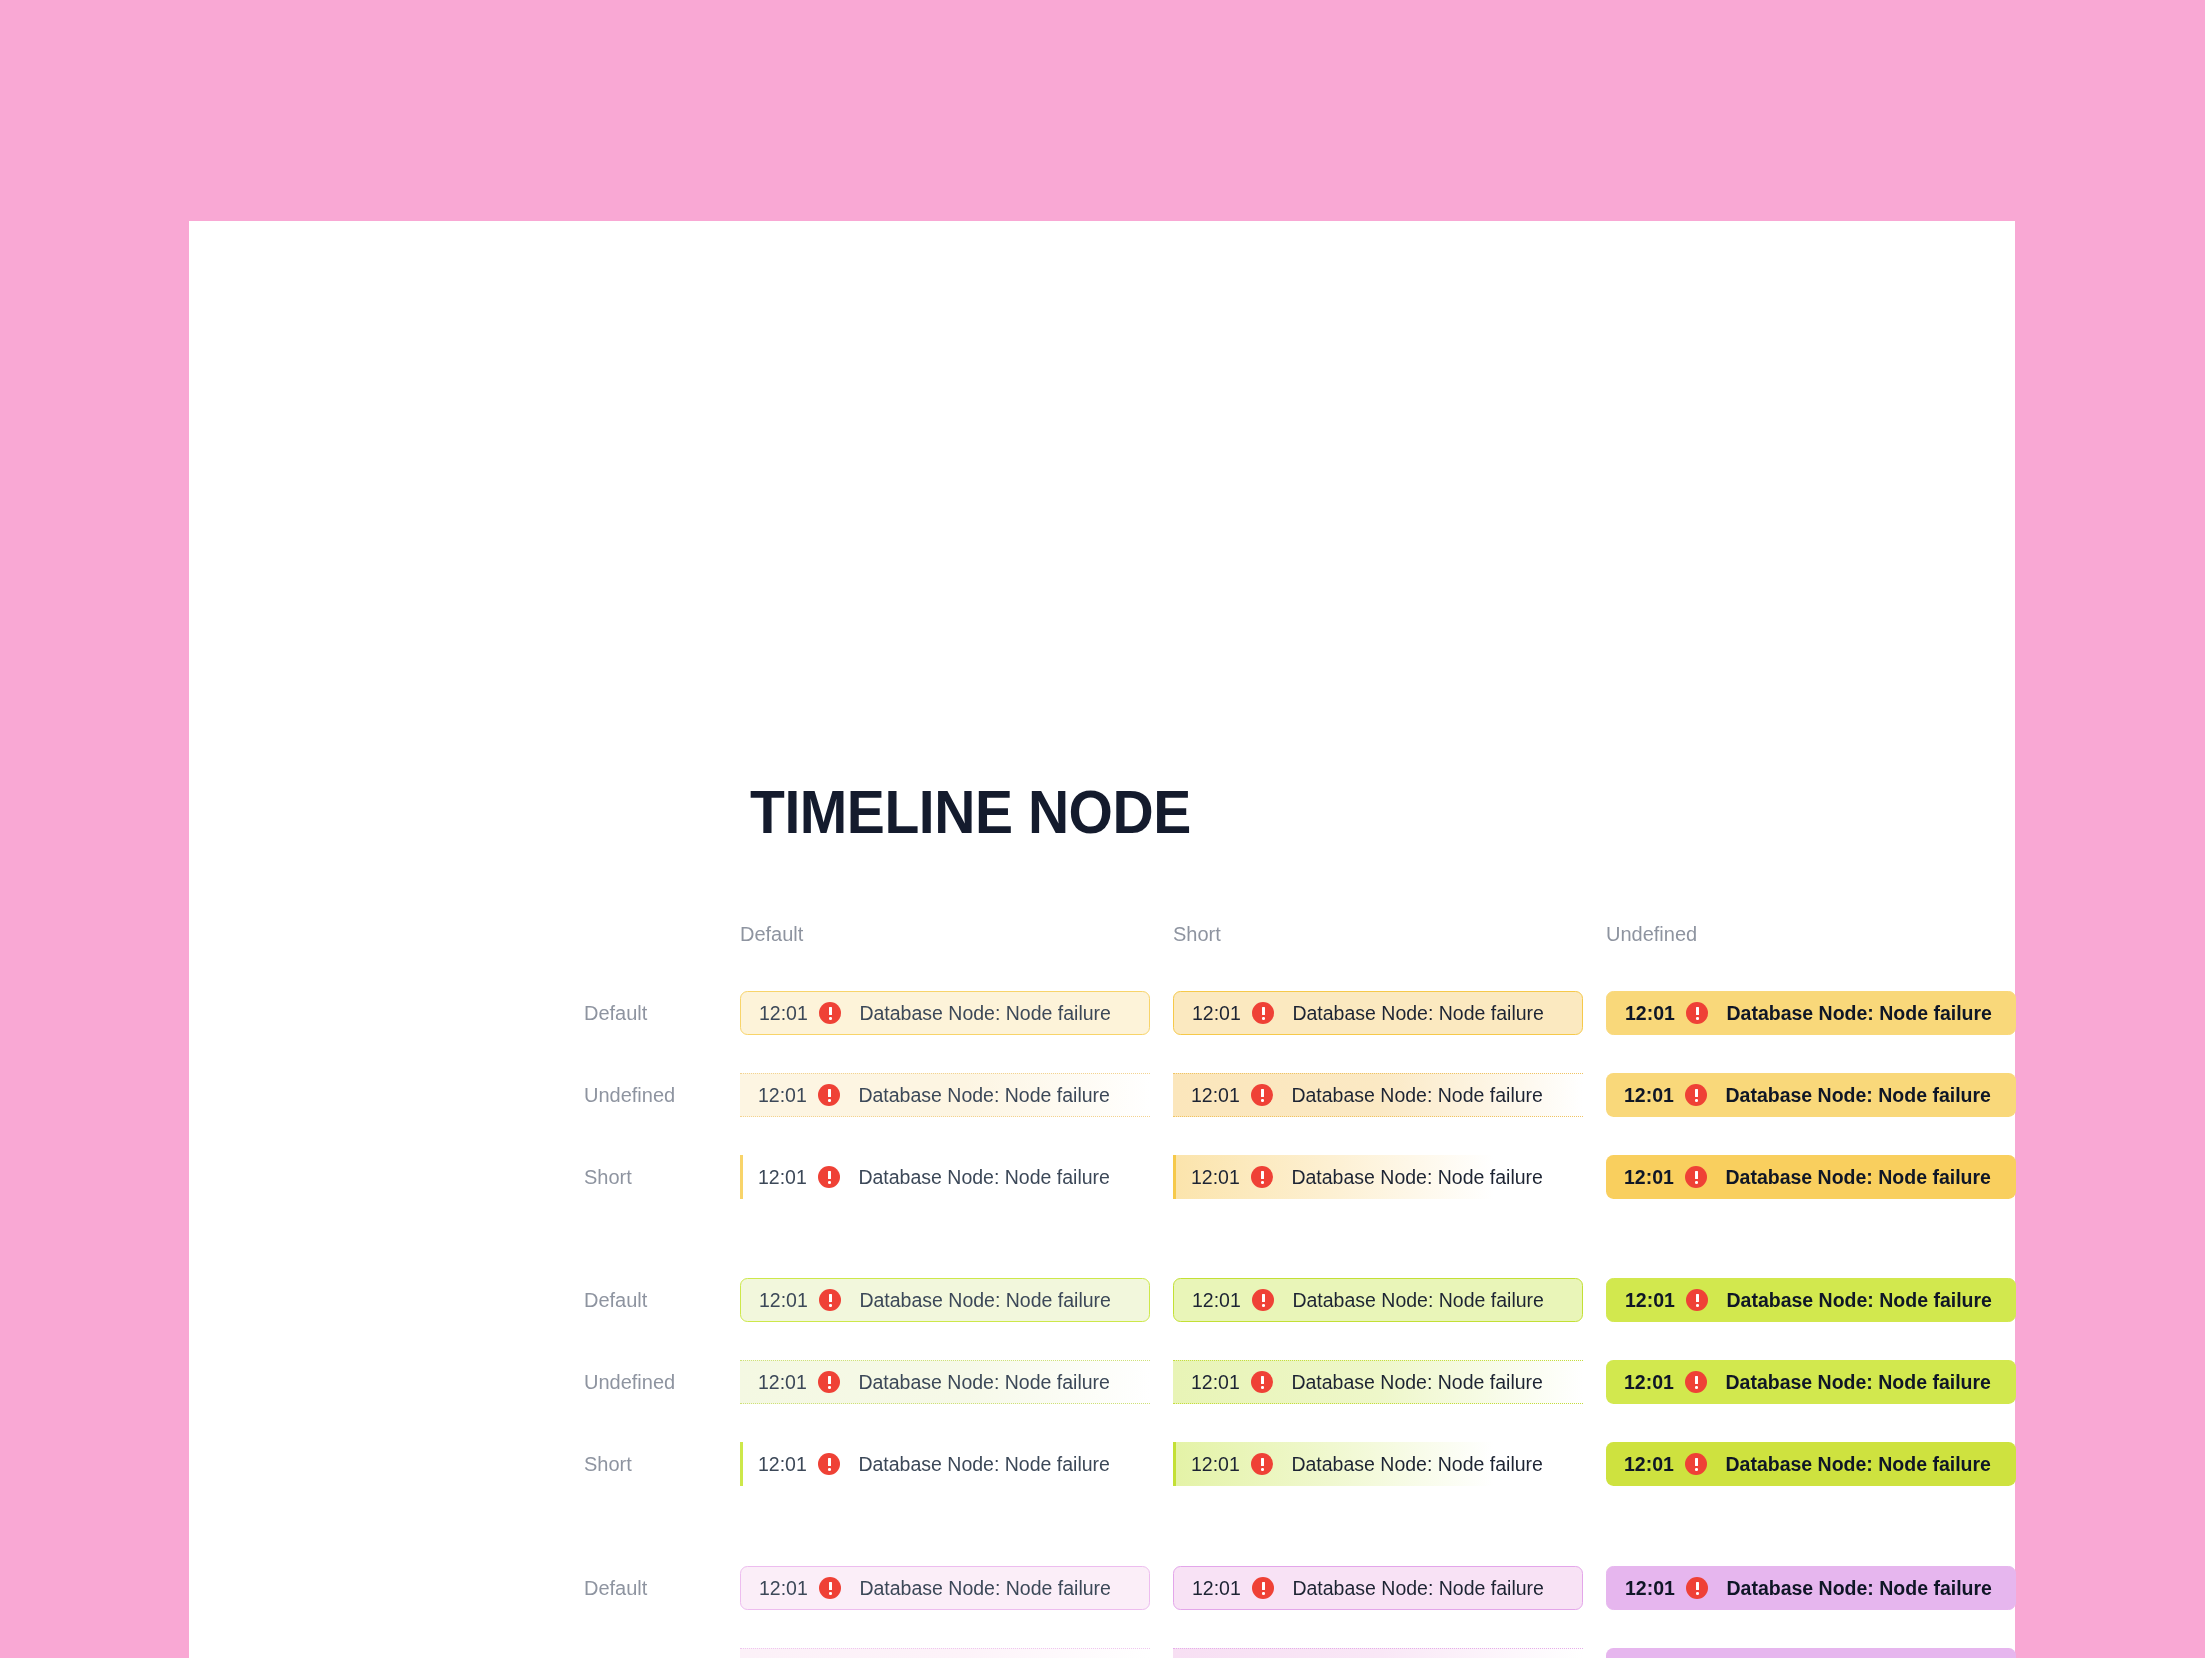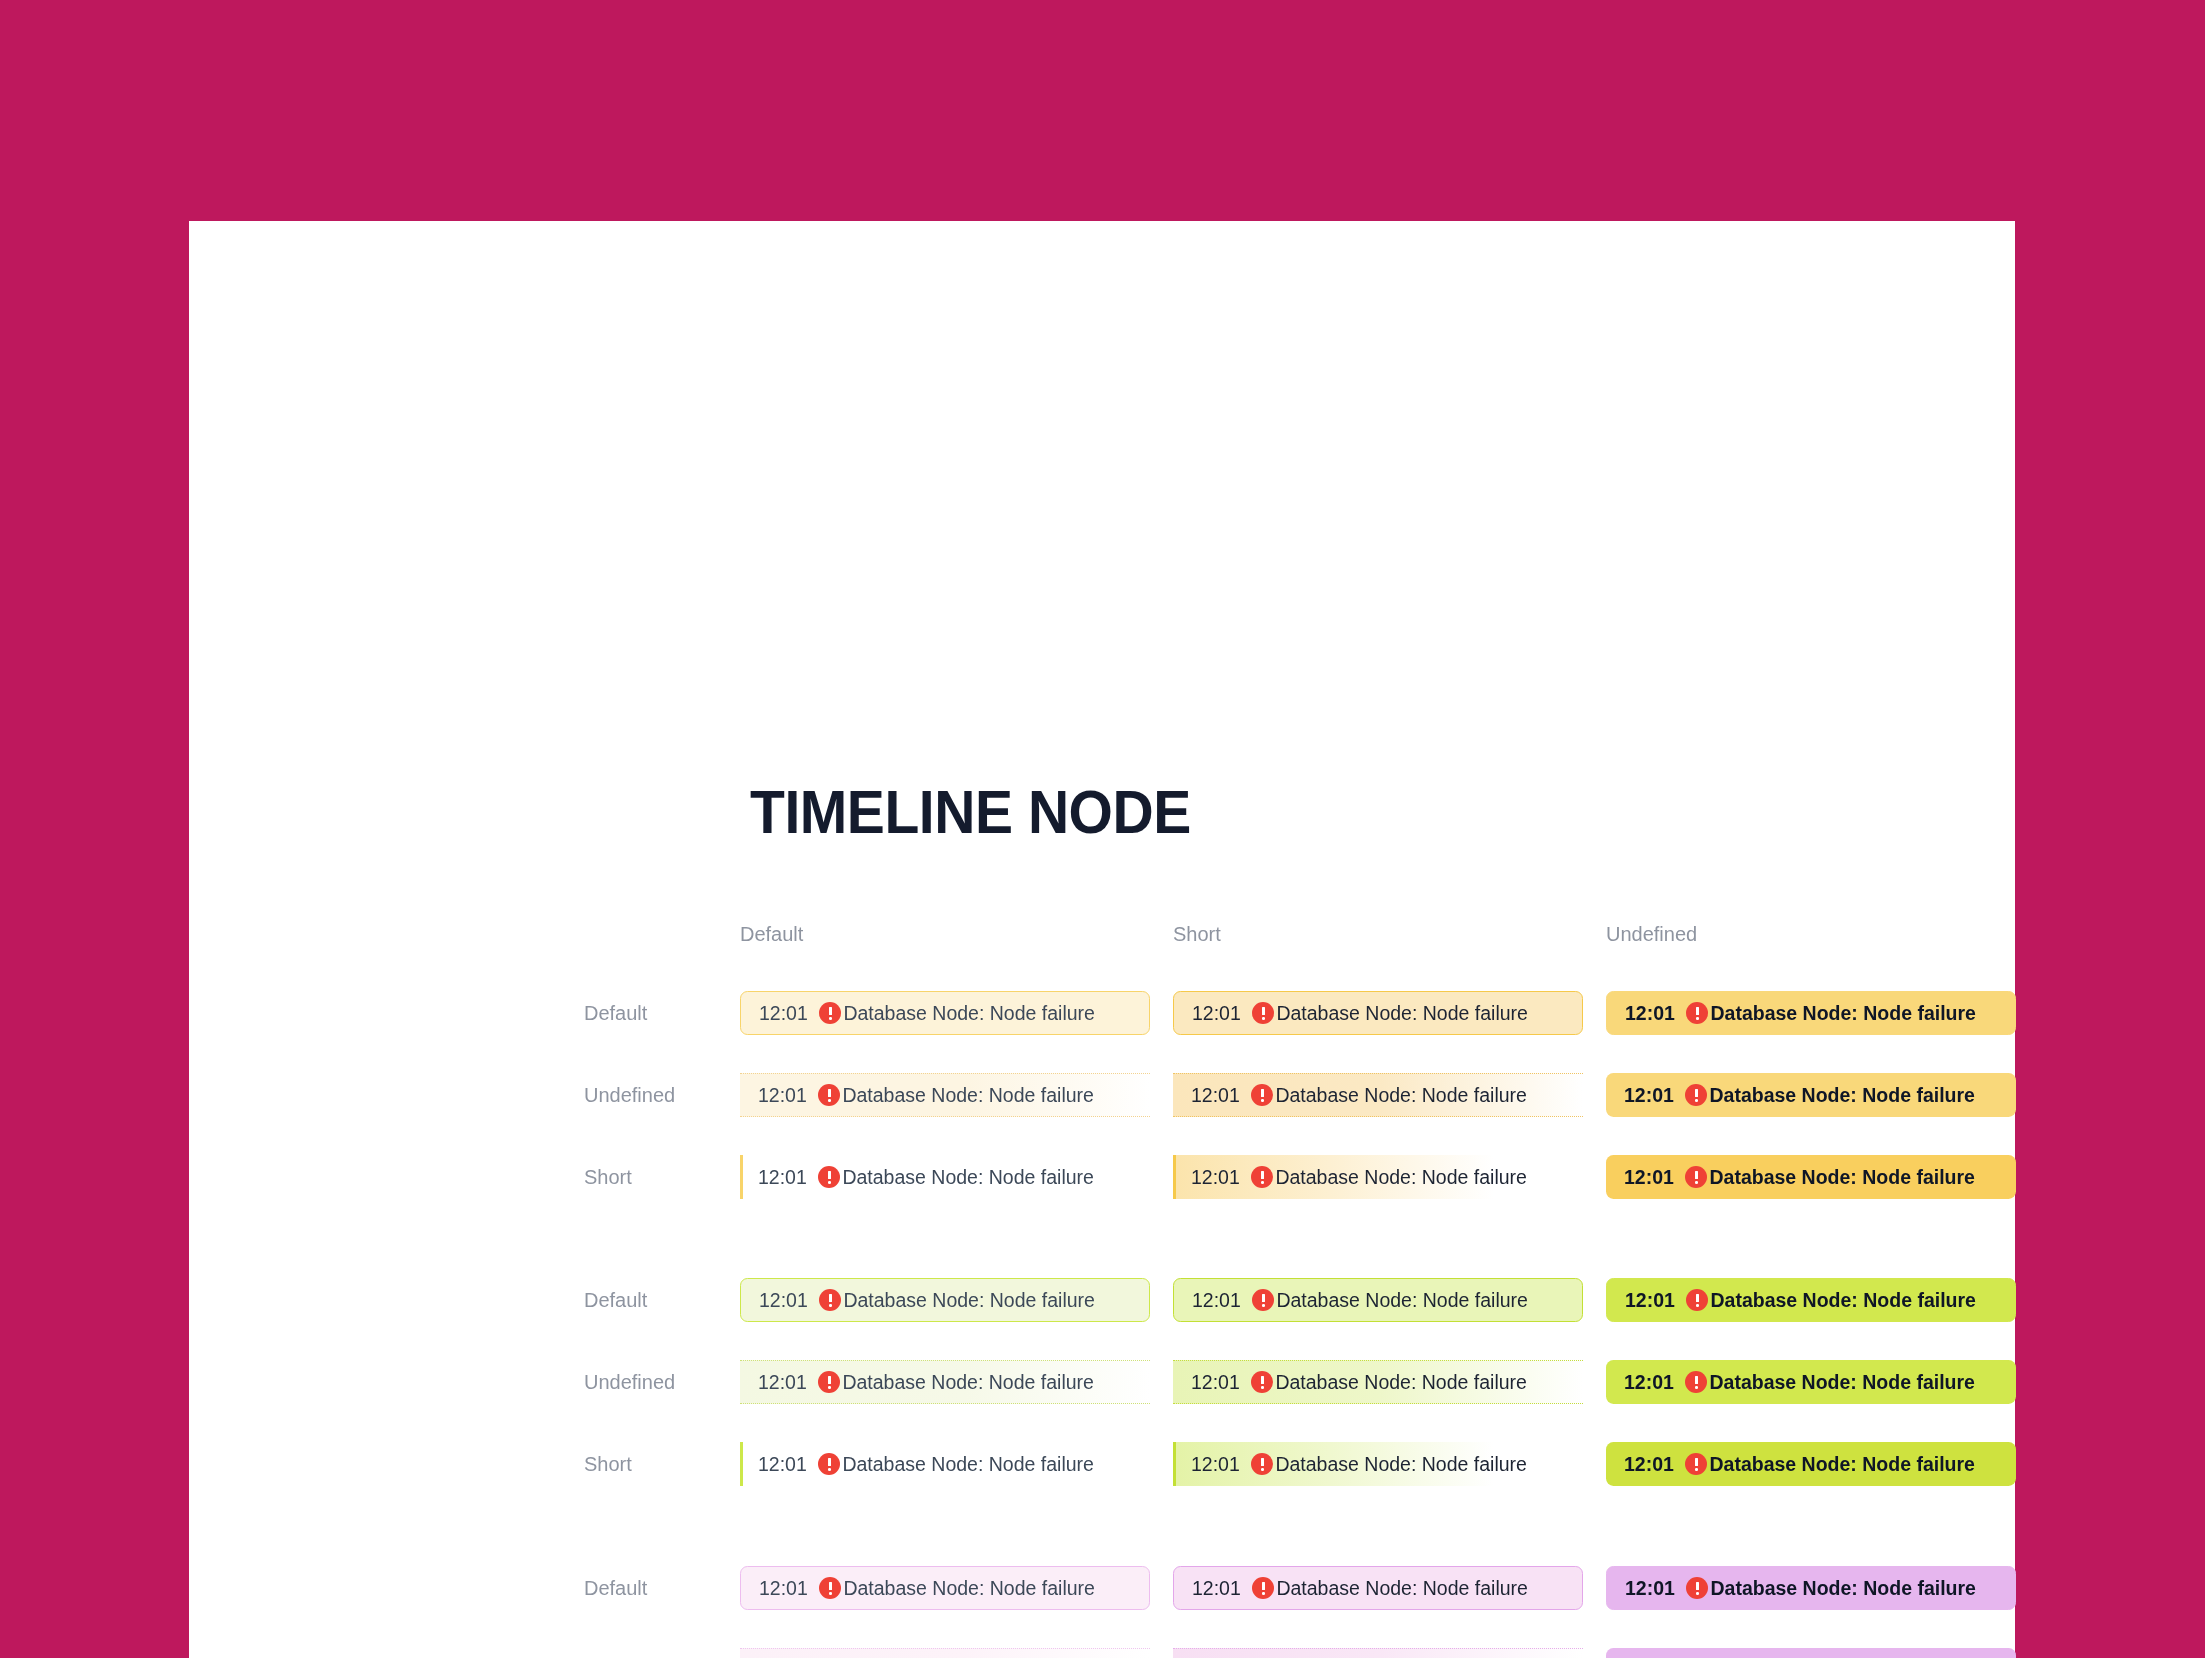--- a/index.html
+++ b/index.html
@@ -11,21 +11,21 @@
     width: 2205px;
     height: 1659px;
     font-family: "Liberation Sans", sans-serif;
     -webkit-font-smoothing: antialiased;
   }
 
   .page {
     position: relative;
     width: 2205px;
     height: 1659px;
-    background: #be185d;
+    background: #f9a8d4;
     overflow: hidden;
   }
 
   .card {
     position: absolute;
     left: 189px;
     top: 221px;
     width: 1826px;
     height: 1438px;
     background: #ffffff;
@@ -114,21 +114,21 @@
   }
 
   .chip .time {
     font-size: 19.5px;
     white-space: nowrap;
     margin-right: 11.6px;
   }
   .chip .label {
     font-size: 19.5px;
     white-space: nowrap;
-    margin-left: 2px;
+    margin-left: 18px;
   }
 
   .alert-icon {
     flex: 0 0 auto;
     width: 22px;
     height: 22px;
     border-radius: 50%;
     background: #ef4136;
     position: relative;
     display: inline-block;

